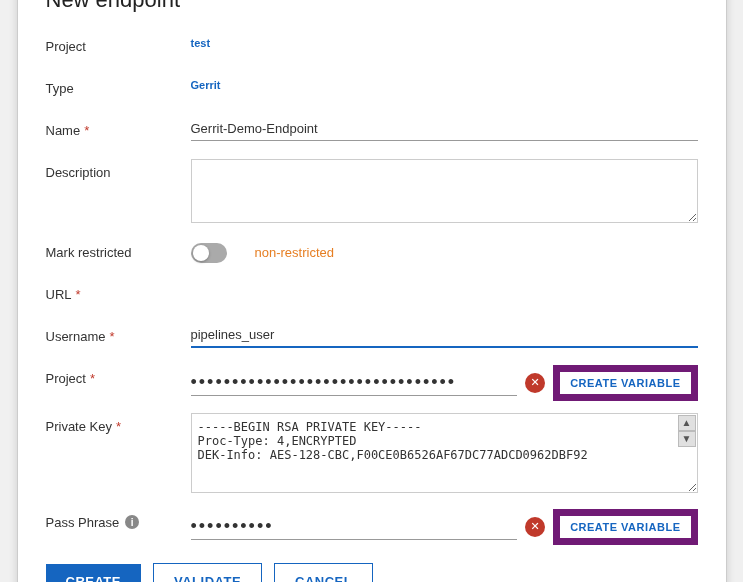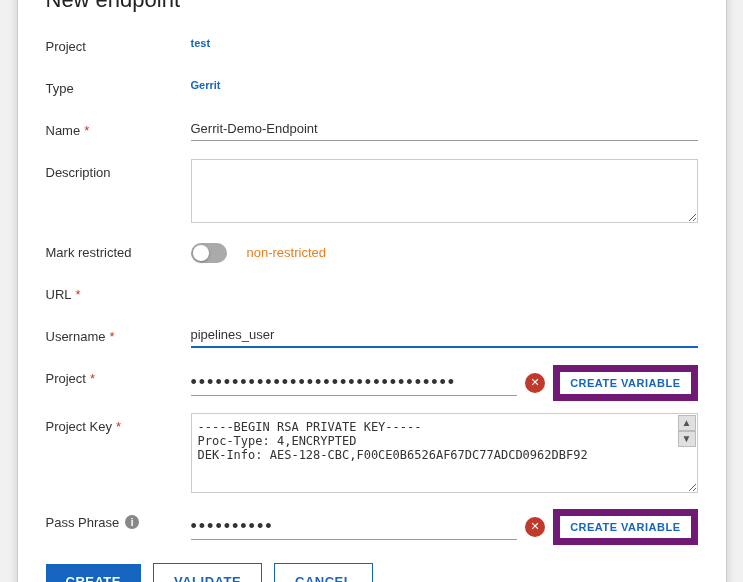--- a/index.html
+++ b/index.html
@@ -76,21 +76,21 @@
       color: #333;
       padding: 6px;
       resize: vertical;
       height: 64px;
       background: transparent;
       font-family: Arial, sans-serif;
     }
     .toggle-row {
       display: flex;
       align-items: center;
-      gap: 20px;
+      gap: 28px;
       padding-top: 4px;
     }
     .toggle {
       position: relative;
       width: 36px;
       height: 20px;
       cursor: pointer;
     }
     .toggle-track {
       width: 36px;
@@ -327,21 +327,21 @@
       <div class="password-row">
         <input type="password" class="password-input" value="passwordpasswordpasswordpassword" style="">
         <div class="clear-icon"></div>
         <button class="create-variable-btn">CREATE VARIABLE</button>
       </div>
     </div>
   </div>
 
   <div class="form-row">
     <div class="form-label">
-      <span>Project Key</span>
+      <span>Private Key</span>
       <span class="required-star">*</span>
     </div>
     <div class="private-key-wrapper">
       <textarea class="private-key-textarea" style="">-----BEGIN RSA PRIVATE KEY-----
 Proc-Type: 4,ENCRYPTED
 DEK-Info: AES-128-CBC,F00CE0B6526AF67DC77ADCD0962DBF92</textarea>
       <div class="scroll-arrows">
         <div class="scroll-arrow">▲</div>
         <div class="scroll-arrow">▼</div>
       </div>

